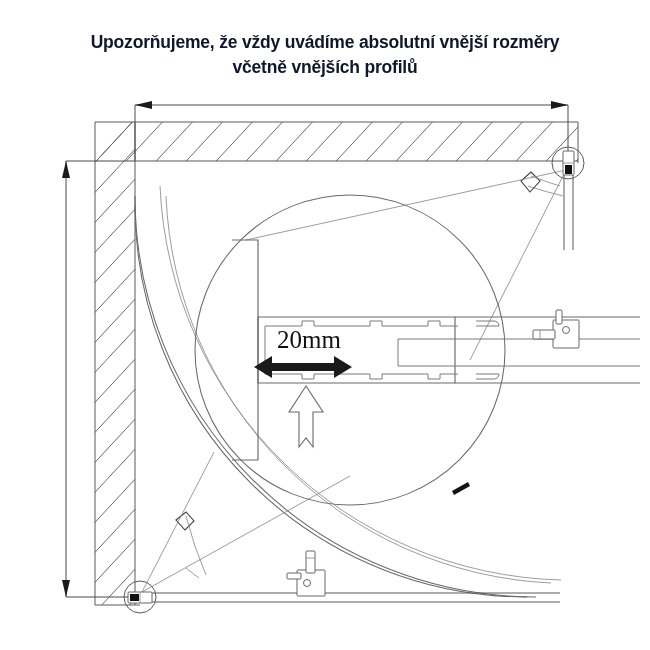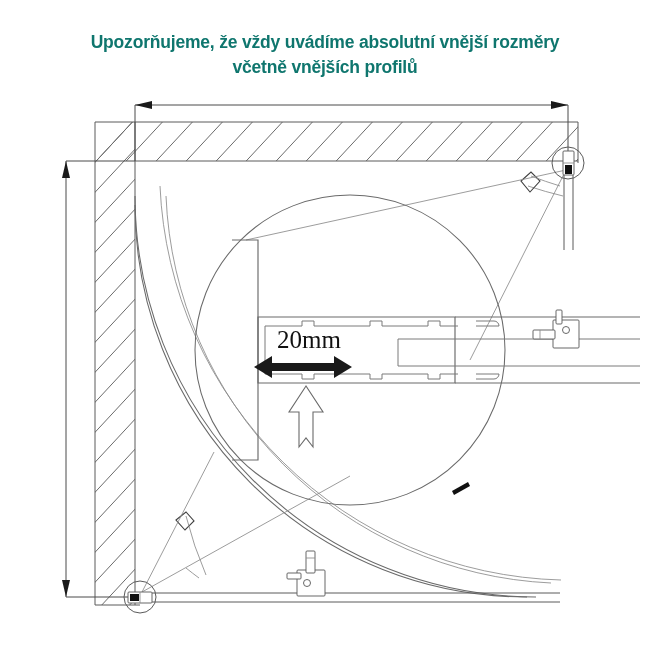--- a/index.html
+++ b/index.html
@@ -1,20 +1,20 @@
 <!DOCTYPE html>
 <html><head>
 <meta charset="utf-8">
 <style>
   html,body{margin:0;padding:0;background:#ffffff;}
   body{width:650px;height:650px;overflow:hidden;font-family:"Liberation Sans",sans-serif;}
   #root{position:relative;width:650px;height:650px;background:#fff;}
   #title{
     position:absolute;left:0;top:30px;width:650px;
-    text-align:center;color:#0f766e;
+    text-align:center;color:#0f172a;
     font-family:"Liberation Sans",sans-serif;
     font-weight:bold;font-size:17.5px;line-height:25px;
     letter-spacing:-0.2px;
   }
   #title .l2{display:block;}
   svg{position:absolute;left:0;top:0;width:650px;height:650px;display:block;}
   .ln{fill:none;stroke:#5a5a5a;stroke-width:1;}
   .ln-d{fill:none;stroke:#404040;stroke-width:1.1;}
   .hatch{fill:none;stroke:#6b6b6b;stroke-width:1;}
   .dim{fill:none;stroke:#4a4a4a;stroke-width:1;}

